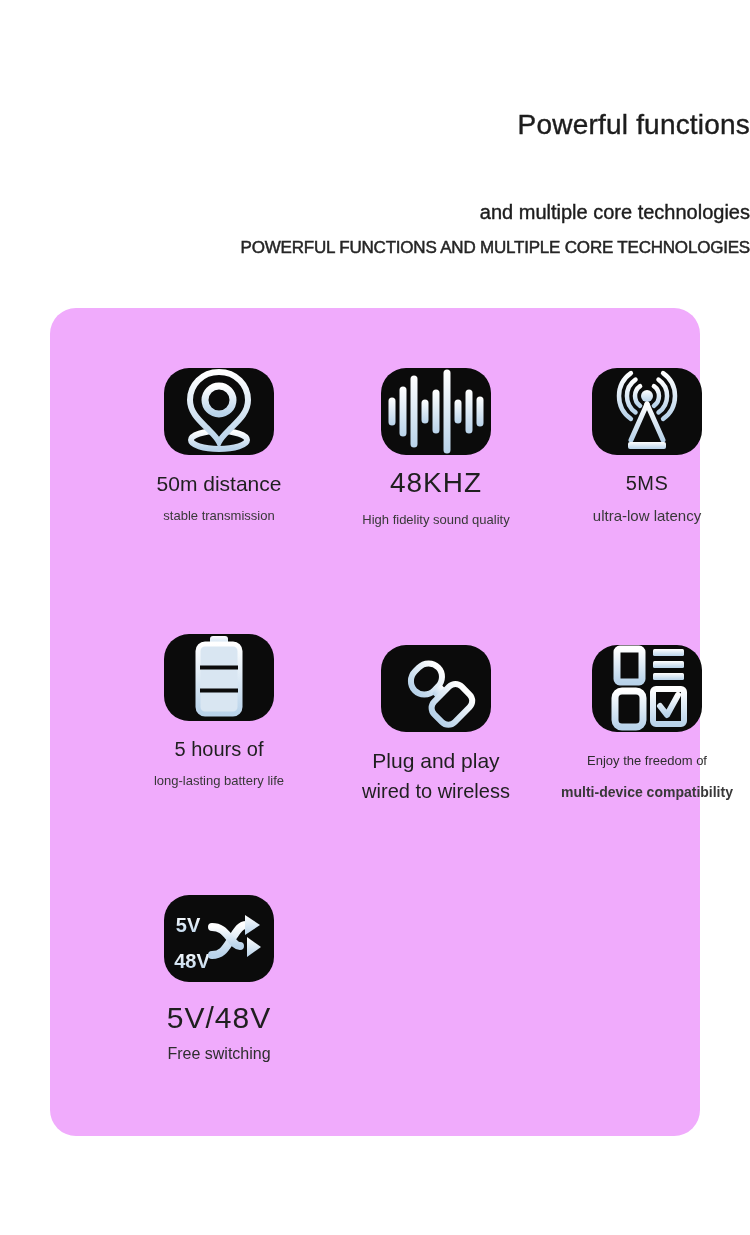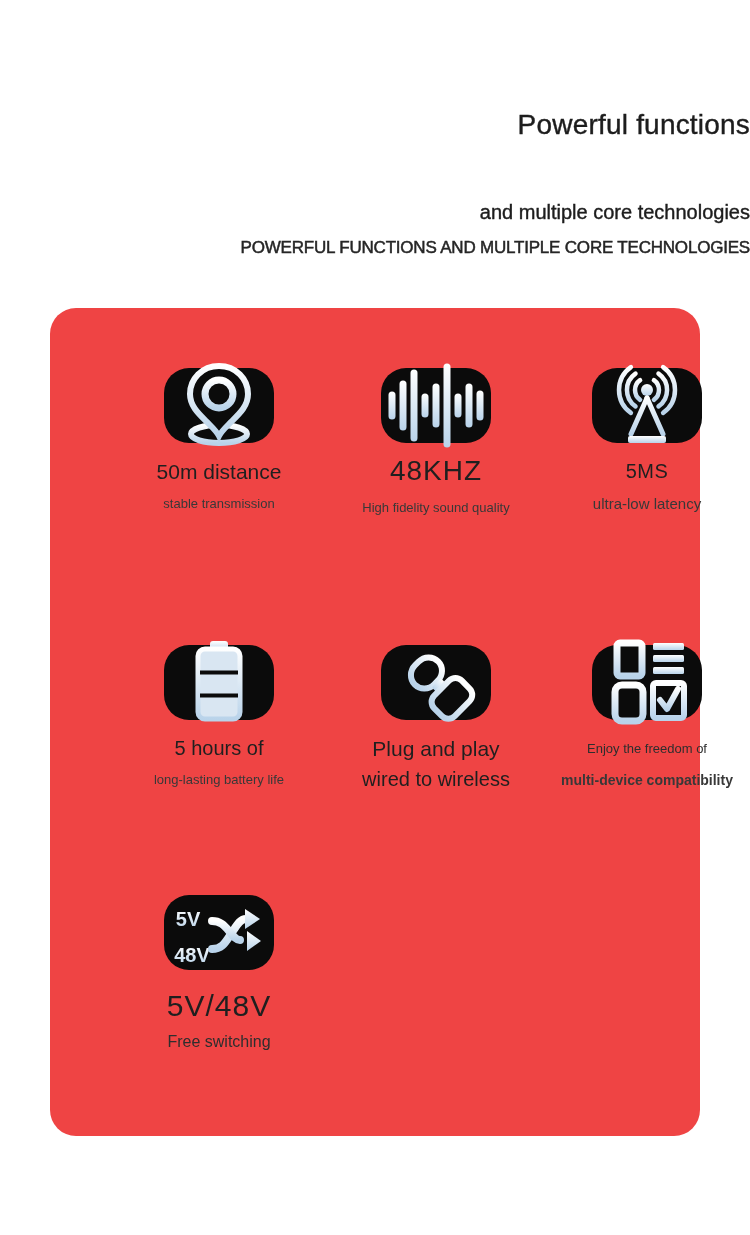--- a/index.html
+++ b/index.html
@@ -5,28 +5,28 @@
   html,body{margin:0;padding:0;}
   body{
     width:750px;height:1235px;background:#ffffff;position:relative;overflow:hidden;
     font-family:"Liberation Sans", sans-serif;
   }
   .hdr{position:absolute;left:0;width:750px;text-align:right;color:#1d1d1d;}
   .hdr-1{top:109px;font-size:28px;font-weight:500;letter-spacing:.2px;-webkit-text-stroke:.4px #1d1d1d;}
   .hdr-2{top:201px;font-size:20px;font-weight:500;-webkit-text-stroke:.4px #1d1d1d;}
   .hdr-3{top:238px;font-size:17px;font-weight:500;letter-spacing:-.2px;color:#262626;-webkit-text-stroke:.5px #262626;}
 
-  .panel{position:absolute;left:50px;top:308px;width:650px;height:828px;background:#ef4444;border-radius:26px;}
+  .panel{position:absolute;left:50px;top:308px;width:650px;height:828px;background:#f0abfc;border-radius:26px;}
 
   .cell{position:absolute;width:220px;display:flex;flex-direction:column;align-items:center;text-align:center;}
   .c1{left:59px;top:60px}  .c2{left:276px;top:60px}  .c3{left:487px;top:60px}
-  .c4{left:59px;top:337px} .c5{left:276px;top:337px} .c6{left:487px;top:337px}
+  .c4{left:59px;top:326px} .c5{left:276px;top:337px} .c6{left:487px;top:337px}
   .c7{left:59px;top:587px}
 
-  .tile{width:110px;height:75px;background:#0b0b0b;border-radius:25px;display:flex;align-items:center;justify-content:center;}
+  .tile{width:110px;height:87px;background:#0b0b0b;border-radius:25px;display:flex;align-items:center;justify-content:center;}
   .tile svg{display:block;}
 
   .title{margin-top:17px;font-size:21px;color:#1f1f1f;line-height:1.1;}
   .sub{margin-top:13px;font-size:13px;color:#383838;line-height:1.2;}
 
   .c2 .title{margin-top:13px;font-size:28px;letter-spacing:1px;}
   .c2 .sub{margin-top:13px;}
   .c3 .title{font-size:20px;letter-spacing:.4px;}
   .c3 .sub{font-size:15px;}
   .c4 .title{font-size:20px;}

